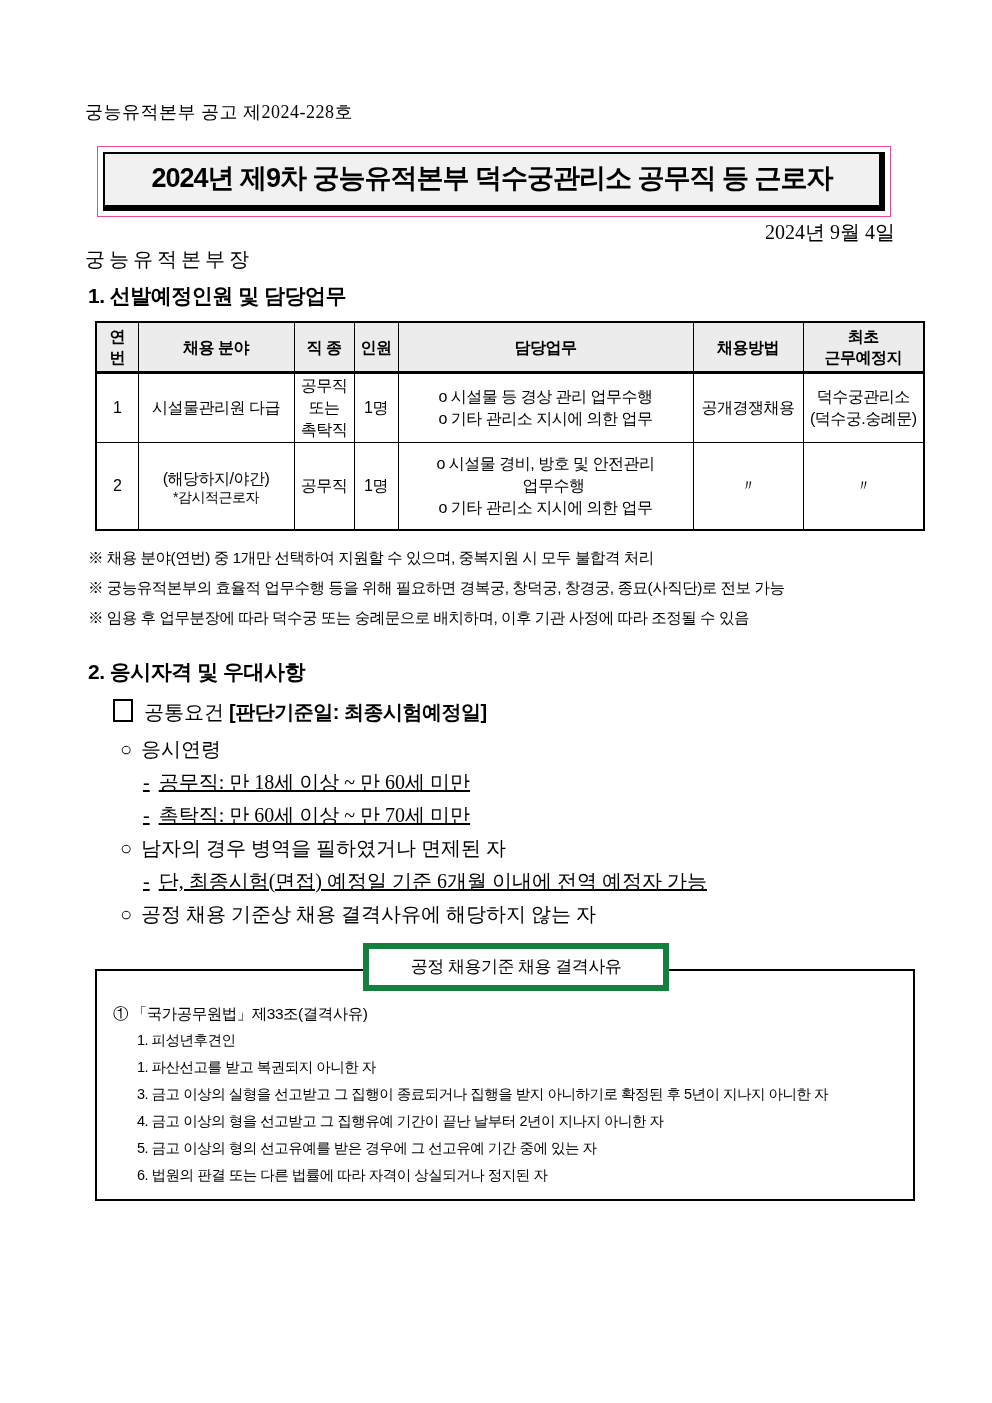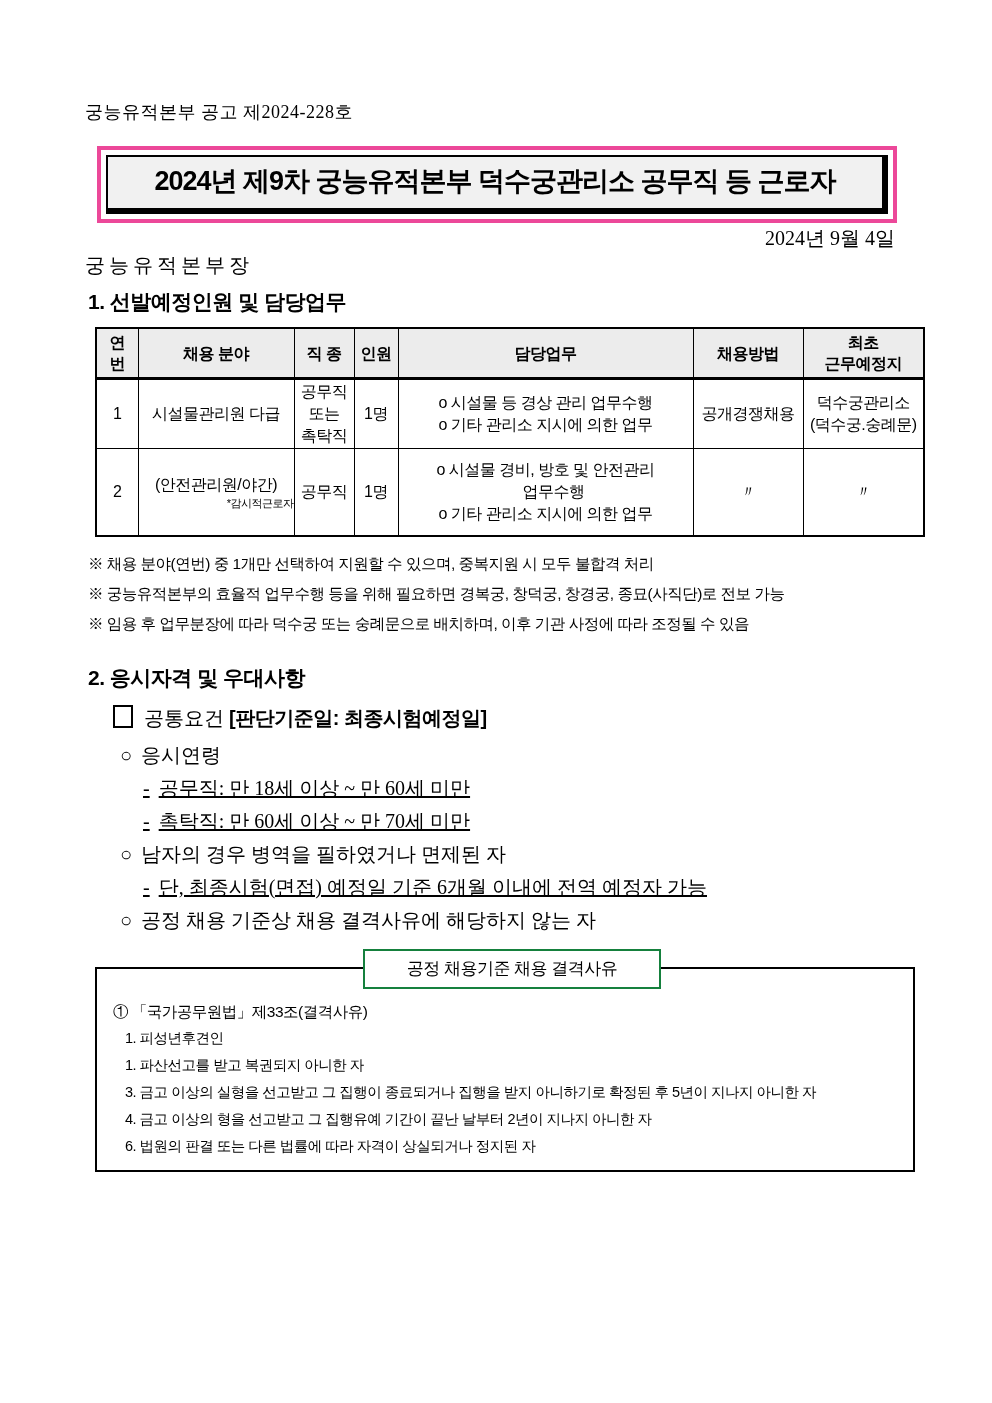--- a/index.html
+++ b/index.html
@@ -6,21 +6,21 @@
   body{
     width:992px;height:1403px;background:#ffffff;color:#000;
     font-family:"Liberation Serif", serif;
     overflow:hidden;position:relative;
   }
   .page{padding:100px 79px 0 85px;}
 
   .notice-no{font-size:18px;letter-spacing:0.5px;}
 
   .title-box-outer{
-    margin:22px 0 0 12px;width:782px;border:4px solid #ec4899;padding:5px;
+    margin:22px 0 0 12px;width:782px;border:1px solid #ec4899;padding:5px;
   }
   .title-box-inner{
     border-style:solid;border-color:#000;border-width:2px 6px 6px 2px;
     background:#f1f1f1;text-align:center;padding:7px 0 9px;
   }
   .title-text{
     font-family:"Liberation Sans", sans-serif;font-weight:bold;
     font-size:27px;line-height:35px;letter-spacing:-1px;
   }
 
@@ -47,48 +47,48 @@
   }
   table.recruit td{
     border:1px solid #000;font-size:16px;text-align:center;vertical-align:middle;
     letter-spacing:-0.5px;padding:0;line-height:22px;
   }
   tr.row1 td{height:68px;}
   tr.row2 td{height:86px;}
   td.jobtype-multi{font-size:15px;line-height:18px;white-space:pre-line;}
   td.duties{text-align:left;padding:3px 4px 3px 9px;white-space:pre-wrap;line-height:24px;}
   td.loc{white-space:pre-line;line-height:22px;font-size:15.5px;}
-  .field-note{font-size:11px;line-height:15px;text-align:right;}
+  .field-note{font-size:14px;line-height:15px;}
   .ditto{font-size:13px;}
 
   .notes{margin:12px 0 0 3px;font-family:"Liberation Sans", sans-serif;
     font-size:15.5px;line-height:30px;letter-spacing:-0.5px;}
 
   .common-req{margin:12px 0 0 28px;font-size:20px;line-height:30px;}
   .checkbox-sq{display:inline-block;width:16px;height:19px;border:2px solid #000;
     vertical-align:-3px;margin-right:11px;background:#fff;}
   .common-criteria{font-family:"Liberation Sans", sans-serif;font-weight:bold;letter-spacing:-0.5px;margin-top:40px;}
 
   .req-list{margin-top:6px;font-size:20px;}
   .req-line{line-height:33px;}
   .lvl1{padding-left:35px;}
   .lvl2{padding-left:58px;text-decoration:underline;}
   .bullet{margin-right:9px;}
 
   .dq-label-box{
     position:relative;z-index:2;margin:12px 0 0 278px;width:294px;height:36px;
-    border:2px solid #15803d;background:#fff;text-align:center;
+    border:6px solid #15803d;background:#fff;text-align:center;
     font-family:"Liberation Sans", sans-serif;font-size:17px;line-height:36px;letter-spacing:-0.5px;
   }
   .dq-box{
     margin:-22px 0 0 10px;width:816px;border:2px solid #000000;
     padding:30px 0 10px 0;font-family:"Liberation Sans", sans-serif;letter-spacing:-0.5px;
   }
   .dq-law{padding-left:16px;font-size:15.5px;line-height:26px;}
-  .dq-item{padding-left:28px;font-size:14.5px;line-height:27px;white-space:nowrap;}
+  .dq-item{padding-left:40px;font-size:14.5px;line-height:27px;white-space:nowrap;}
 </style>
 </head>
 <body>
 
 <div class="page">
 
   <div class="notice-no">궁능유적본부 공고 제2024-228호</div>
 
   <div class="title-box-outer">
     <div class="title-box-inner">
@@ -133,21 +133,21 @@
       <td>1명</td>
       <td class="duties">o 시설물 등 경상 관리 업무수행
 o 기타 관리소 지시에 의한 업무</td>
       <td>공개경쟁채용</td>
       <td class="loc">덕수궁관리소
 (덕수궁.숭례문)</td>
     </tr>
     <tr class="row2">
       <td>2</td>
       <td>
-        <div>(안전관리원/야간)</div>
+        <div>(해당하지/야간)</div>
         <div class="field-note">*감시적근로자</div>
       </td>
       <td>공무직</td>
       <td>1명</td>
       <td class="duties">o 시설물 경비, 방호 및 안전관리
     업무수행
 o 기타 관리소 지시에 의한 업무</td>
       <td class="ditto">〃</td>
       <td class="ditto">〃</td>
     </tr>
@@ -177,16 +177,17 @@
   </div>
 
   <div class="dq-label-box">공정 채용기준 채용 결격사유</div>
 
   <div class="dq-box">
     <div class="dq-law">① 「국가공무원법」제33조(결격사유)</div>
     <div class="dq-item">1. 피성년후견인</div>
     <div class="dq-item">1. 파산선고를 받고 복권되지 아니한 자</div>
     <div class="dq-item">3. 금고 이상의 실형을 선고받고 그 집행이 종료되거나 집행을 받지 아니하기로 확정된 후 5년이 지나지 아니한 자</div>
     <div class="dq-item">4. 금고 이상의 형을 선고받고 그 집행유예 기간이 끝난 날부터 2년이 지나지 아니한 자</div>
+    <div class="dq-item">5. 금고 이상의 형의 선고유예를 받은 경우에 그 선고유예 기간 중에 있는 자</div>
     <div class="dq-item">6. 법원의 판결 또는 다른 법률에 따라 자격이 상실되거나 정지된 자</div>
   </div>
 
 </div>
 
 </body></html>

